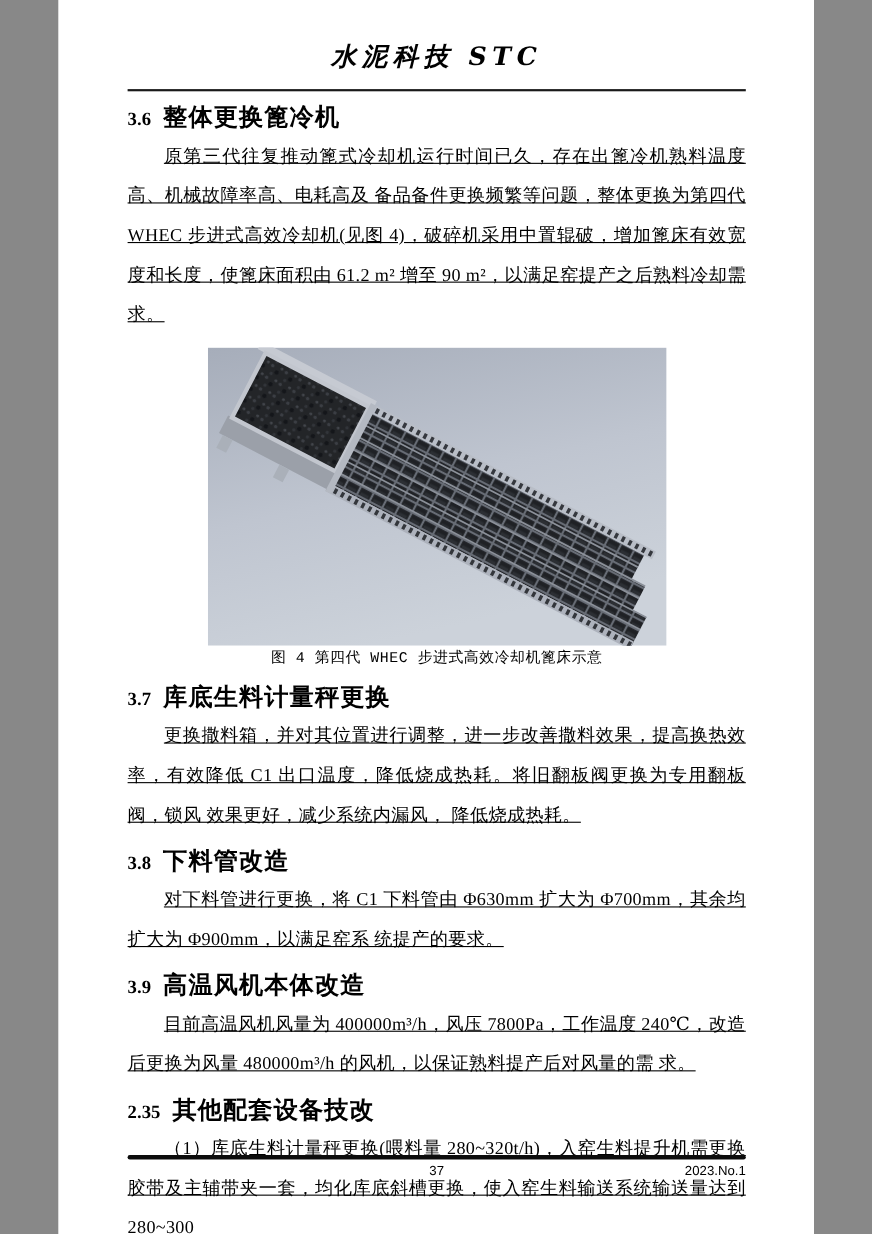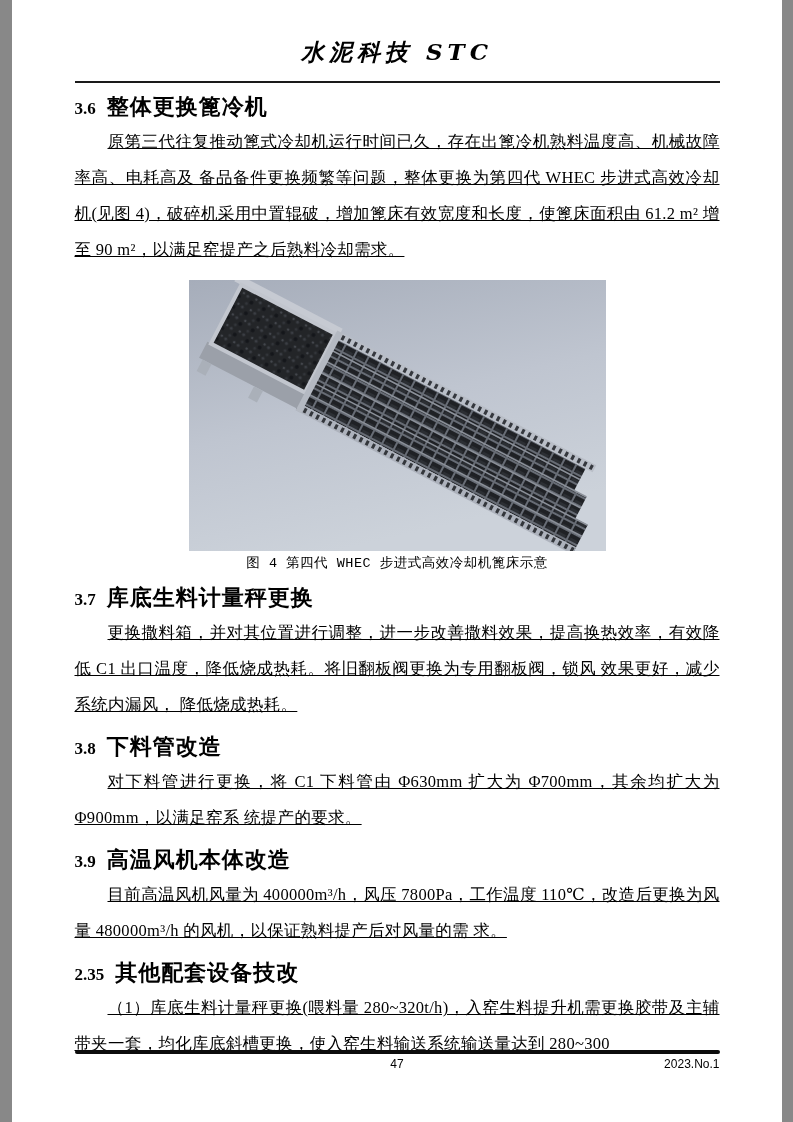--- a/index.html
+++ b/index.html
@@ -1,18 +1,18 @@
 <!DOCTYPE html>
 <html><head>
 <meta charset="utf-8">
 <style>
   html,body{margin:0;padding:0;background:#888;}
   .page{
     position:relative;
-    width:770px;height:1122px;
+    width:687px;height:1122px;
     margin:0 auto;
     background:#ffffff;
     box-sizing:border-box;
     padding:36px 62px 0 63px;
     font-family:"Liberation Serif","DejaVu Serif",serif;
     color:#000;
     overflow:hidden;
   }
   
   .journal-title{
@@ -173,32 +173,32 @@
       <span class="sec-title">下料管改造</span>
     </div>
     <p class="para">对下料管进行更换，将 C1 下料管由 Φ630mm 扩大为 Φ700mm，其余均扩大为 Φ900mm，以满足窑系 统提产的要求。</p>
   </div>
 
   <div>
     <div class="sec-heading">
       <span class="sec-num">3.9</span>
       <span class="sec-title">高温风机本体改造</span>
     </div>
-    <p class="para">目前高温风机风量为 400000m³/h，风压 7800Pa，工作温度 110℃，改造后更换为风量 480000m³/h 的风机，以保证熟料提产后对风量的需 求。</p>
+    <p class="para">目前高温风机风量为 400000m³/h，风压 7800Pa，工作温度 240℃，改造后更换为风量 480000m³/h 的风机，以保证熟料提产后对风量的需 求。</p>
   </div>
 
   <div>
     <div class="sec-heading">
       <span class="sec-num">2.35</span>
       <span class="sec-title">其他配套设备技改</span>
     </div>
     <p class="para">（1）库底生料计量秤更换(喂料量 280~320t/h)，入窑生料提升机需更换胶带及主辅带夹一套，均化库底斜槽更换，使入窑生料输送系统输送量达到 280~300</p>
   </div>
 
   <div class="footer">
     <div class="footer-rule"></div>
     <div class="footer-row">
-      <span class="page-num">47</span>
+      <span class="page-num">37</span>
       <span class="issue">2023.No.1</span>
     </div>
   </div>
 
 </div>
 
 </body></html>

